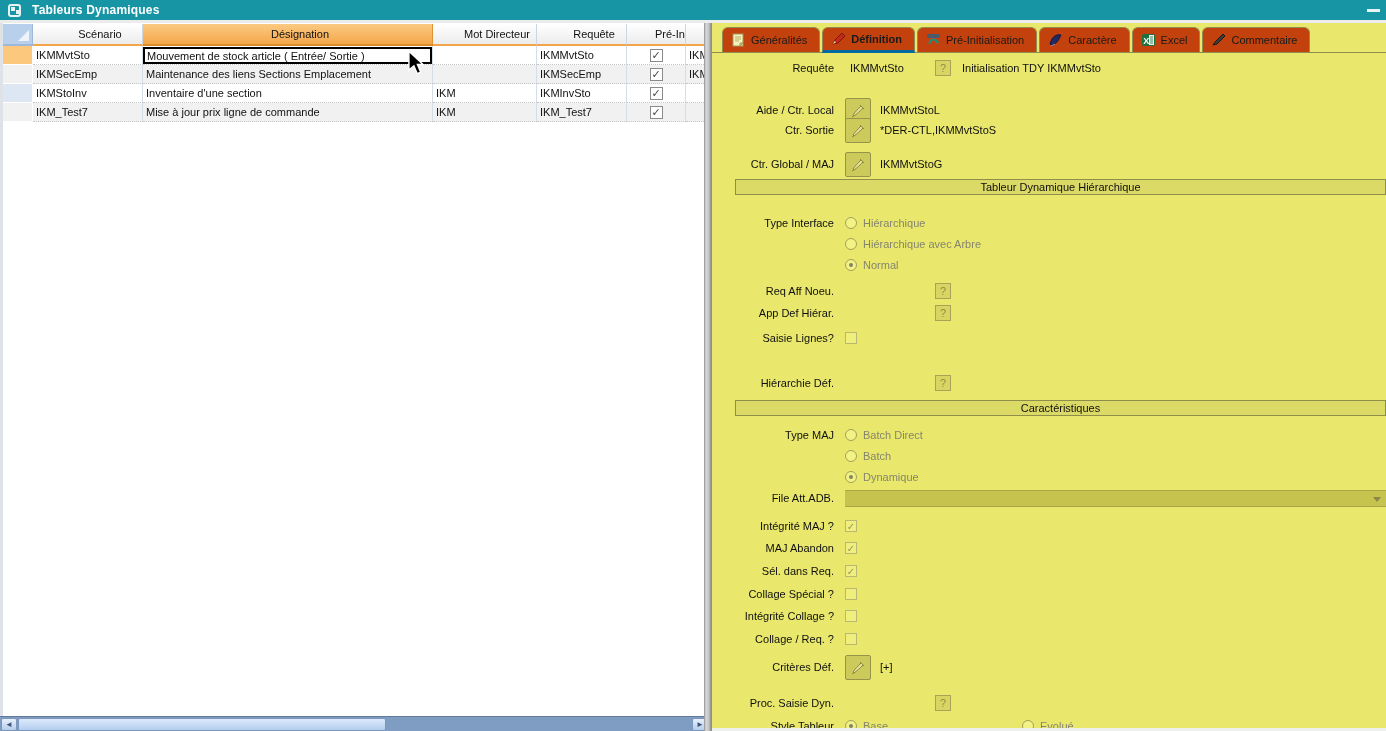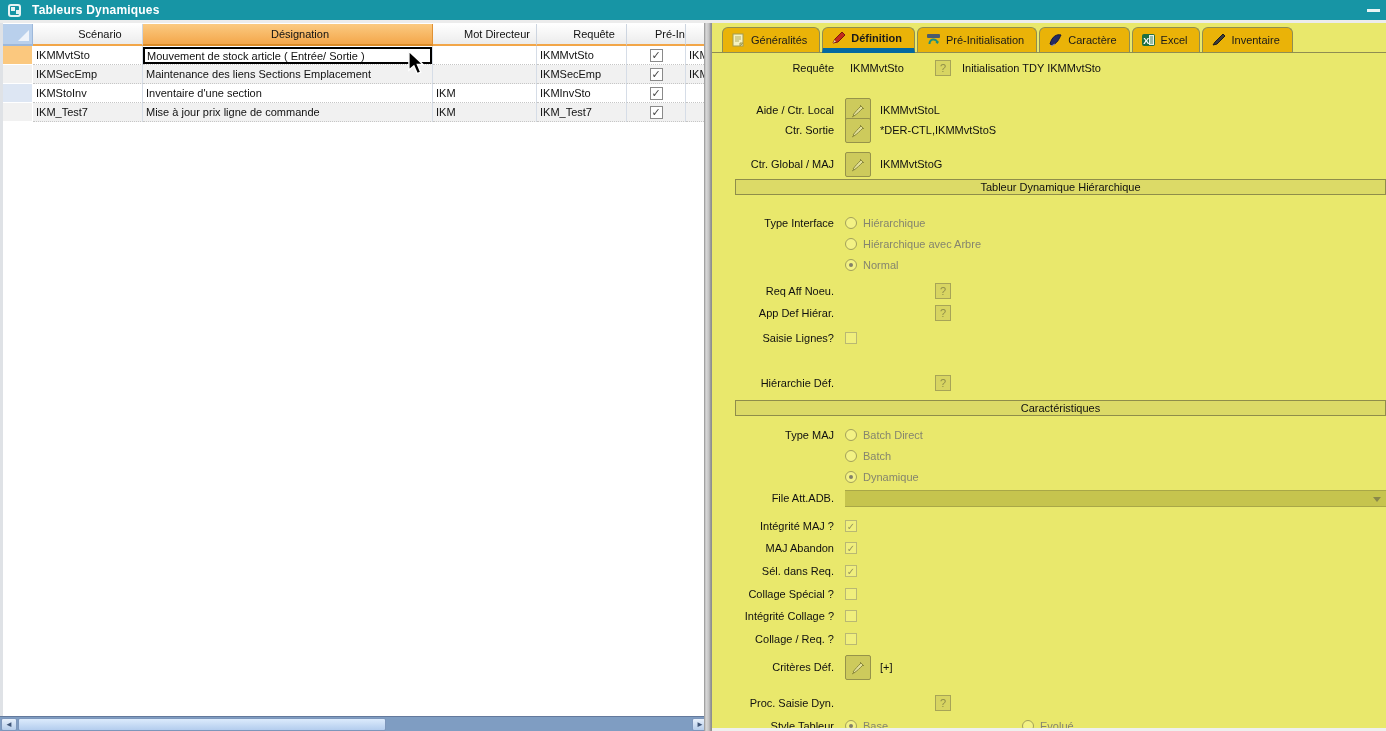--- a/index.html
+++ b/index.html
@@ -39,22 +39,22 @@
   .sb-thumb { position:absolute; left:18px; top:1px; width:368px; height:13px; background:linear-gradient(#dcebfc,#b4cdee); border:1px solid #7d96bb; border-radius:2px; }
 
   
   .splitter { position:absolute; left:704px; top:23px; width:8px; height:708px; background:linear-gradient(90deg,#8f8f8f 0,#d9d9d9 2px,#c2c2c2 5px,#8f8f8f 7px); }
 
   
   .panel { position:absolute; left:712px; top:23px; width:674px; height:708px; background:#e9e86c; overflow:hidden; }
   .panel::after { content:""; position:absolute; left:0; bottom:0; width:100%; height:3px; background:#eef0ee; }
 
   .tabstrip { position:absolute; left:0; top:4px; width:100%; height:26px; border-bottom:1px solid #8f8d52; padding-left:10px; display:flex; align-items:flex-end; }
-  .tab { display:flex; align-items:center; gap:5px; height:25px; padding:0 12px 0 8px; border:1px solid #8f8d52; border-bottom:none; border-radius:6px 6px 0 0; background:#eab308; margin-right:2px; color:#1a1a1a; }
-  .tab.active { font-weight:bold; height:26px; margin-bottom:-1px; border-bottom:5px solid #0369a1; }
+  .tab { display:flex; align-items:center; gap:5px; height:25px; padding:0 12px 0 8px; border:1px solid #8f8d52; border-bottom:none; border-radius:6px 6px 0 0; background:#c2410c; margin-right:2px; color:#1a1a1a; }
+  .tab.active { font-weight:bold; height:26px; margin-bottom:-1px; border-bottom:3px solid #0369a1; }
   .tabicon { width:15px; height:14px; flex:0 0 auto; }
 
   .frow { position:absolute; height:17px; line-height:16px; }
   .flabel { position:absolute; left:2px; width:120px; text-align:right; color:#101010; }
   .fvalue { position:absolute; color:#101010; white-space:nowrap; }
   .helpbtn { position:absolute; left:223px; width:16px; height:16px; background:#d8d562; border:1px solid #a7a457; color:#918f4a; text-align:center; line-height:14px; font-size:11px; }
   .handbtn { position:absolute; left:133px; width:26px; height:25px; background:#cdca5c; border:1px solid #96934a; border-radius:2px; display:flex; align-items:center; justify-content:center; }
   .sectionbar { position:absolute; left:23px; right:0; height:16px; background:#dcda67; border:1px solid #8f8d4a; text-align:center; line-height:14px; color:#101010; }
   .radio { position:absolute; width:12px; height:12px; border:1px solid #a3a15a; border-radius:50%; background:#f3f285; }
   .radio.on::after { content:""; position:absolute; left:3px; top:3px; width:4px; height:4px; border-radius:50%; background:#83816a; }
@@ -191,21 +191,21 @@
             <rect x="8" y="2" width="5" height="10" fill="#e8f0e8"></rect>
             <path d="M9 4h3M9 6h3M9 8h3M9 10h3" stroke="#1d6f42" stroke-width=".8"></path>
             <text x="2.2" y="10.5" font-size="9" fill="#ffffff" font-family="sans-serif" font-weight="bold">X</text>
           </svg>
         <span>Excel</span>
       </div>
       <div class="tab">
         <svg class="tabicon" viewBox="0 0 15 14">
             <path d="M2 12 L4 9 L12 1 L14 3 L6 11 Z" fill="#3c3c3c" stroke="#1c1c1c"></path>
           </svg>
-        <span>Inventaire</span>
+        <span>Commentaire</span>
       </div>
     </div>
 
     <div class="frow" style="top:37px; width:100%;">
       <span class="flabel">Requête</span>
       <span class="fvalue" style="left:138px;">IKMMvtSto</span>
       <span class="helpbtn">?</span>
       <span class="fvalue" style="left:250px;">Initialisation TDY IKMMvtSto</span>
     </div>
 

